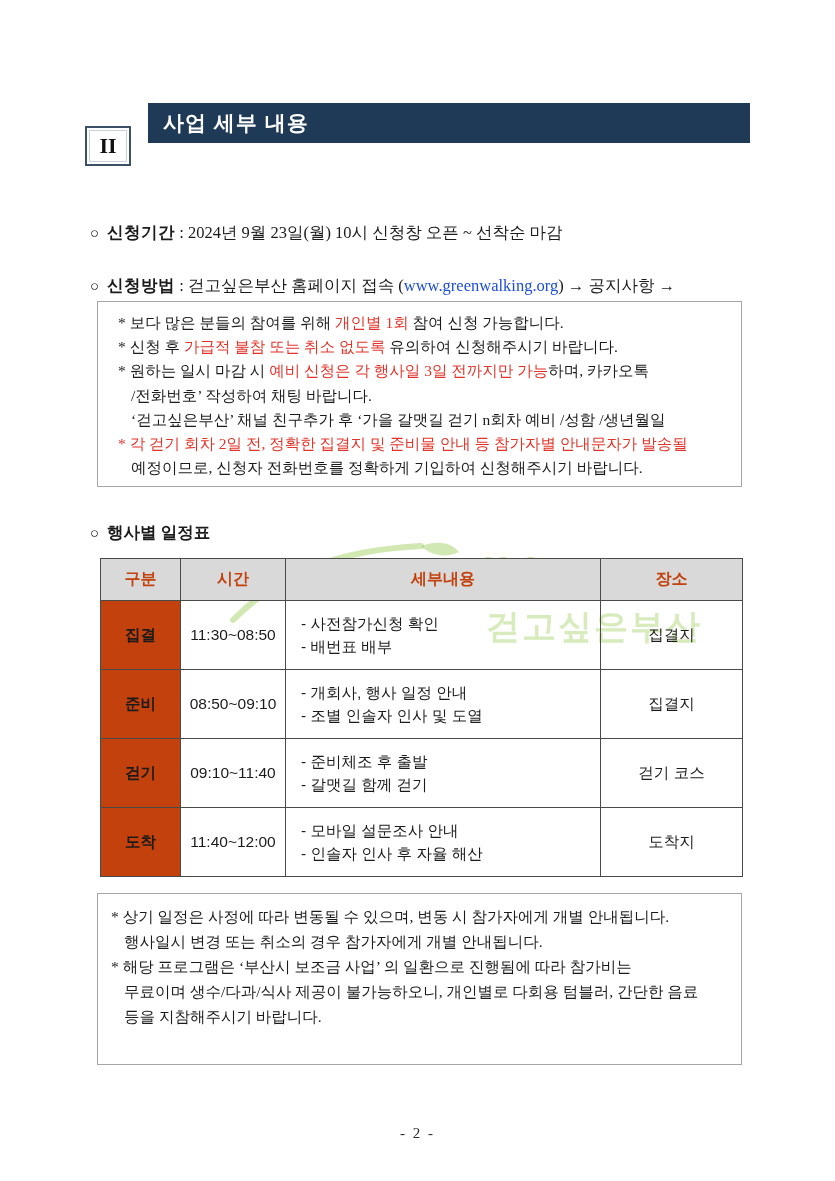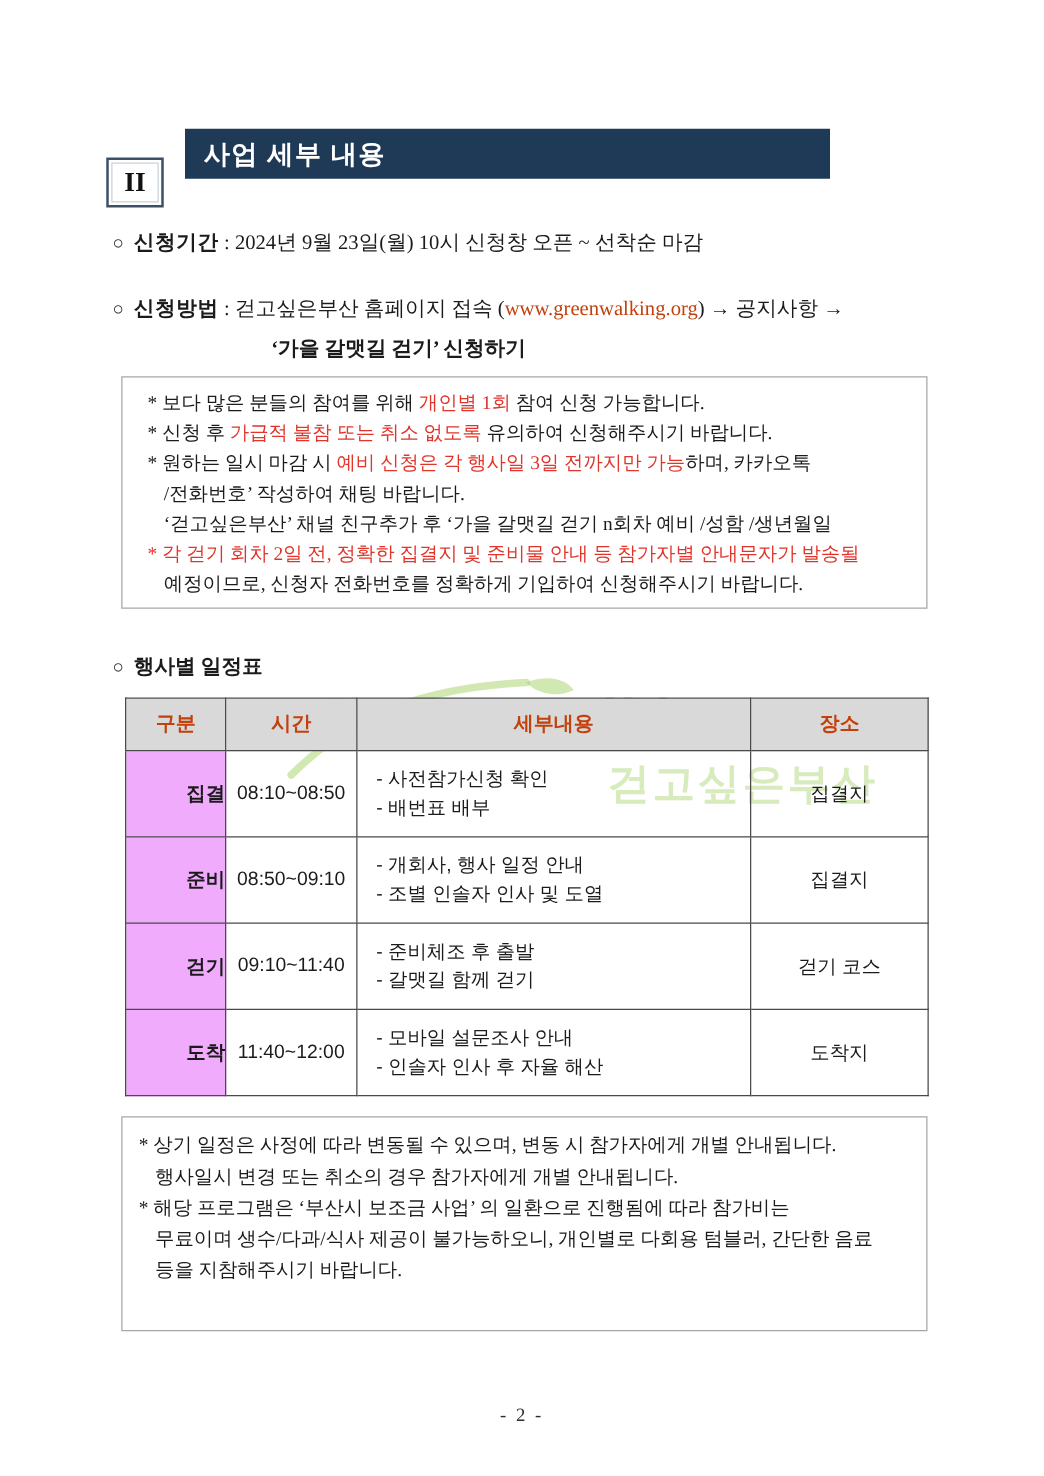--- a/index.html
+++ b/index.html
@@ -20,36 +20,36 @@
     border:2px solid #3c5068;
     outline:1px solid #c9d2da;
     outline-offset:-5px;
     display:flex; align-items:center; justify-content:center;
     font-size:22px; font-weight:bold; color:#111;
     background:#fff;
     margin-right:17px;
     margin-top:23px;
   }
   .hdr-banner{
-    width:516px; height:40px;
+    width:602px; height:40px;
     background:#1e3a56;
     color:#ffffff;
     display:flex; align-items:center;
     padding-left:15px;
     font-family:"Liberation Sans", sans-serif;
     font-weight:bold; font-size:21px; letter-spacing:1px;
   }
   
-  .apply{ position:absolute; left:90px; width:680px; font-size:16.5px; }
+  .apply{ position:absolute; left:90px; width:680px; font-size:16.5px;margin-top:39px; }
   .apply-period{ top:183px; }
   .apply-method{ top:236px; }
   .apply .bullet{ font-size:15px; margin-right:8px; }
   .apply b{ letter-spacing:0.5px; }
   .apply .line2{ padding-left:127px; margin-top:10px;font-weight:bold; }
-  .url{ color:#c2410c; text-decoration:none; }
+  .url{ color:#1d4ed8; text-decoration:none; }
   
   .notice{
     position:absolute; left:97px; width:645px;
     border:1px solid #a6a6a6;
     background:#fff;
     padding:9px 13px;
     font-size:15.5px;
   }
   .notice-top{ top:301px; height:186px; line-height:24.2px;padding-left:20px; }
   .notice-bottom{ top:893px; height:172px; line-height:25px; padding-top:10px; }
@@ -86,21 +86,21 @@
     vertical-align:middle;
   }
   .sched-table th{
     background:#d9d9d9;
     height:42px; font-size:16px; font-weight:bold; color:#c2410c;
     text-align:center;
   }
   .col-phase{ width:80px; } .col-time{ width:105px; }
   .col-detail{ width:315px; } .col-place{ width:142px; }
   .sched-table td{ height:69px; font-size:15.5px; color:#1b1b1b; }
-  .cell-phase{ background:#f0abfc; font-weight:bold; font-size:17px; text-align:right; }
+  .cell-phase{ background:#c2410c; font-weight:bold; font-size:17px; text-align:center; }
   .cell-time{ text-align:center; font-size:15px; }
   .cell-detail{ text-align:left; padding-left:15px; line-height:23px; }
   .cell-place{ text-align:center; }
   
   .footer{
     position:absolute; left:0; top:1125px; width:835px;
     text-align:center; font-size:15px; color:#2b2b2b; letter-spacing:2px;
   }
 </style>
 </head>
@@ -156,21 +156,21 @@
       <tr>
         <th class="col-phase">구분</th>
         <th class="col-time">시간</th>
         <th class="col-detail">세부내용</th>
         <th class="col-place">장소</th>
       </tr>
     </thead>
     <tbody>
       <tr>
         <td class="cell-phase">집결</td>
-        <td class="cell-time">08:10~08:50</td>
+        <td class="cell-time">11:30~08:50</td>
         <td class="cell-detail">
           <div>- 사전참가신청 확인</div>
           <div>- 배번표 배부</div>
         </td>
         <td class="cell-place">집결지</td>
       </tr>
       <tr>
         <td class="cell-phase">준비</td>
         <td class="cell-time">08:50~09:10</td>
         <td class="cell-detail">

